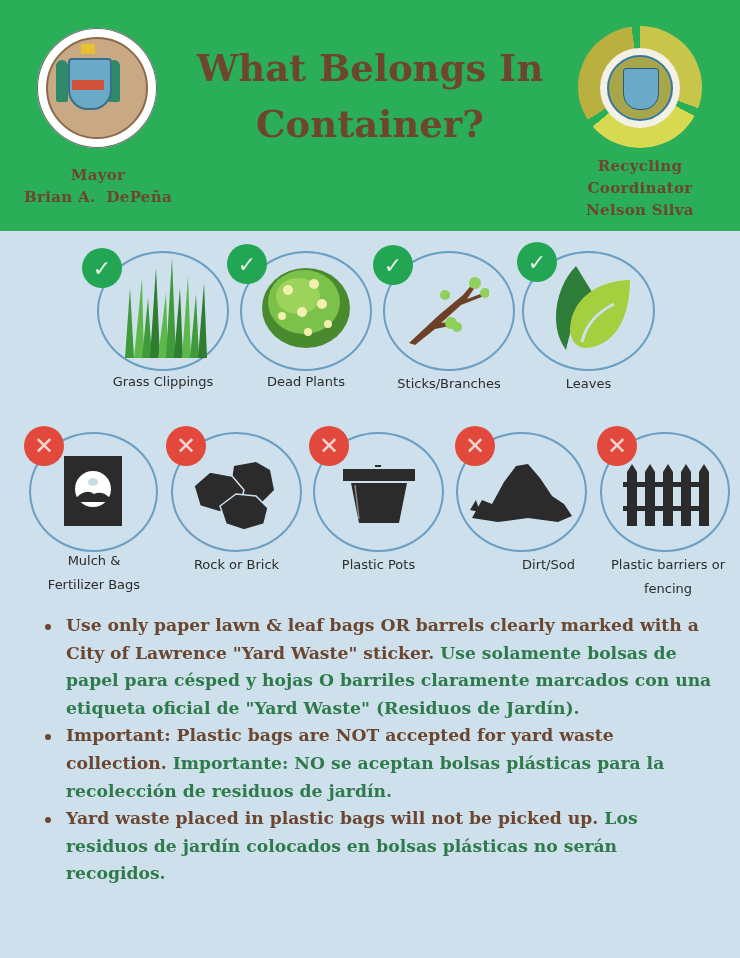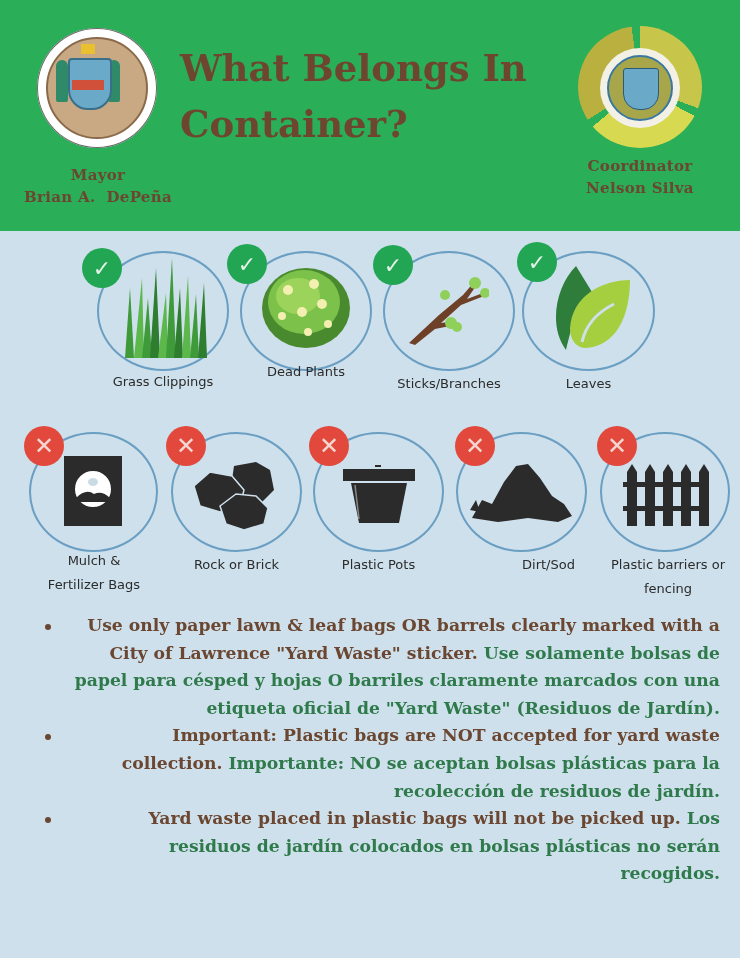--- a/index.html
+++ b/index.html
@@ -58,21 +58,21 @@
     position:absolute; left:45px; top:42px; width:34px; height:40px;
     background:#6aa9c8; border-radius:3px 3px 16px 16px; border:1px solid #2a5a78;
   }
   .header-caption {
     position:absolute; text-align:center; color:#6b4630; font-weight:bold;
     font-size:15px; line-height:22px; letter-spacing:0.3px;
   }
   .caption-left { left:14px; top:164px; width:168px; }
   .caption-right { left:565px; top:155px; width:150px; }
   .title {
-    position:absolute; left:180px; top:40px; width:380px; text-align:left;
+    position:absolute; left:180px; top:40px; width:380px; text-align:center;
     color:#6e4630; font-weight:bold; font-size:37px; line-height:56px;
     font-family:"DejaVu Serif", serif;
   }
 
   .item { position:absolute; }
   .circle {
     position:absolute; border:2px solid #6a9ec2; border-radius:50%; box-sizing:border-box;
   }
   .badge {
     position:absolute; width:40px; height:40px; border-radius:50%;
@@ -82,21 +82,21 @@
   .badge.ok { background:#22a654; font-size:22px; }
   .badge.no { background:#e2493c; font-size:24px; color:#f3d6d0; }
   .label {
     position:absolute; text-align:center; color:#2b2b2b;
     font-family:"DejaVu Sans", sans-serif; font-size:13px; line-height:24px;
   }
   .icon-art { position:absolute; }
 
   .bullets {
     position:absolute; left:40px; top:612px; width:680px; margin:0; padding:0; list-style:none;
-    font-family:"DejaVu Serif", serif; font-weight:bold; font-size:17.2px; line-height:27.6px;text-align:right;
+    font-family:"DejaVu Serif", serif; font-weight:bold; font-size:17.2px; line-height:27.6px;
   }
   .bullets li { position:relative; padding-left:26px; }
   .bullets li::before {
     content:""; position:absolute; left:5px; top:12px; width:6px; height:6px; border-radius:50%; background:#6b4630;
   }
   .en { color:#6b4630; }
   .es { color:#2f7a4a; }
 </style>
 </head>
 <body>
@@ -120,20 +120,21 @@
     <div>Container?</div>
   </div>
 
   <div class="seal seal-right">
     <div class="arrows"></div>
     <div class="inner"></div>
     <div class="inner2"></div>
     <div class="inner3"></div>
   </div>
   <div class="header-caption caption-right">
+    <div>Recycling</div>
     <div>Coordinator</div>
     <div>Nelson Silva</div>
   </div>
 </div>
 
 <div>
 
   <div class="item" style="left:0;top:0;">
     <div class="circle" style="left:97px;top:251px;width:132px;height:120px;"></div>
     <svg class="icon-art" style="left:120px;top:258px;" width="90" height="100" viewBox="0 0 90 100">
@@ -164,21 +165,21 @@
         <circle cx="30" cy="28" r="5"></circle>
           <circle cx="56" cy="22" r="5"></circle>
           <circle cx="64" cy="42" r="5"></circle>
         <circle cx="44" cy="50" r="5"></circle>
           <circle cx="24" cy="54" r="4"></circle>
           <circle cx="70" cy="62" r="4"></circle>
           <circle cx="50" cy="70" r="4"></circle>
       </g>
     </svg>
     <div class="badge ok" style="left:227px;top:244px;">✓</div>
-    <div class="label" style="left:240px;top:360px;width:132px;text-align:center;">Dead Plants</div>
+    <div class="label" style="left:240px;top:370px;width:132px;text-align:center;">Dead Plants</div>
   </div>
 
   <div class="item" style="left:0;top:0;">
     <div class="circle" style="left:383px;top:251px;width:132px;height:120px;"></div>
     <svg class="icon-art" style="left:405px;top:275px;" width="84" height="72" viewBox="0 0 84 72">
       <path d="M4 68 L34 40 L58 20 L70 6 L73 8 L62 24 L78 18 L79 21 L56 30 L36 48 L50 46 L50 50 L30 54 L10 70 Z" fill="#6e4028"></path>
       <g fill="#8fd05a">
           <circle cx="70" cy="8" r="6"></circle>
           <circle cx="80" cy="18" r="5"></circle>
           <circle cx="46" cy="48" r="6"></circle>

